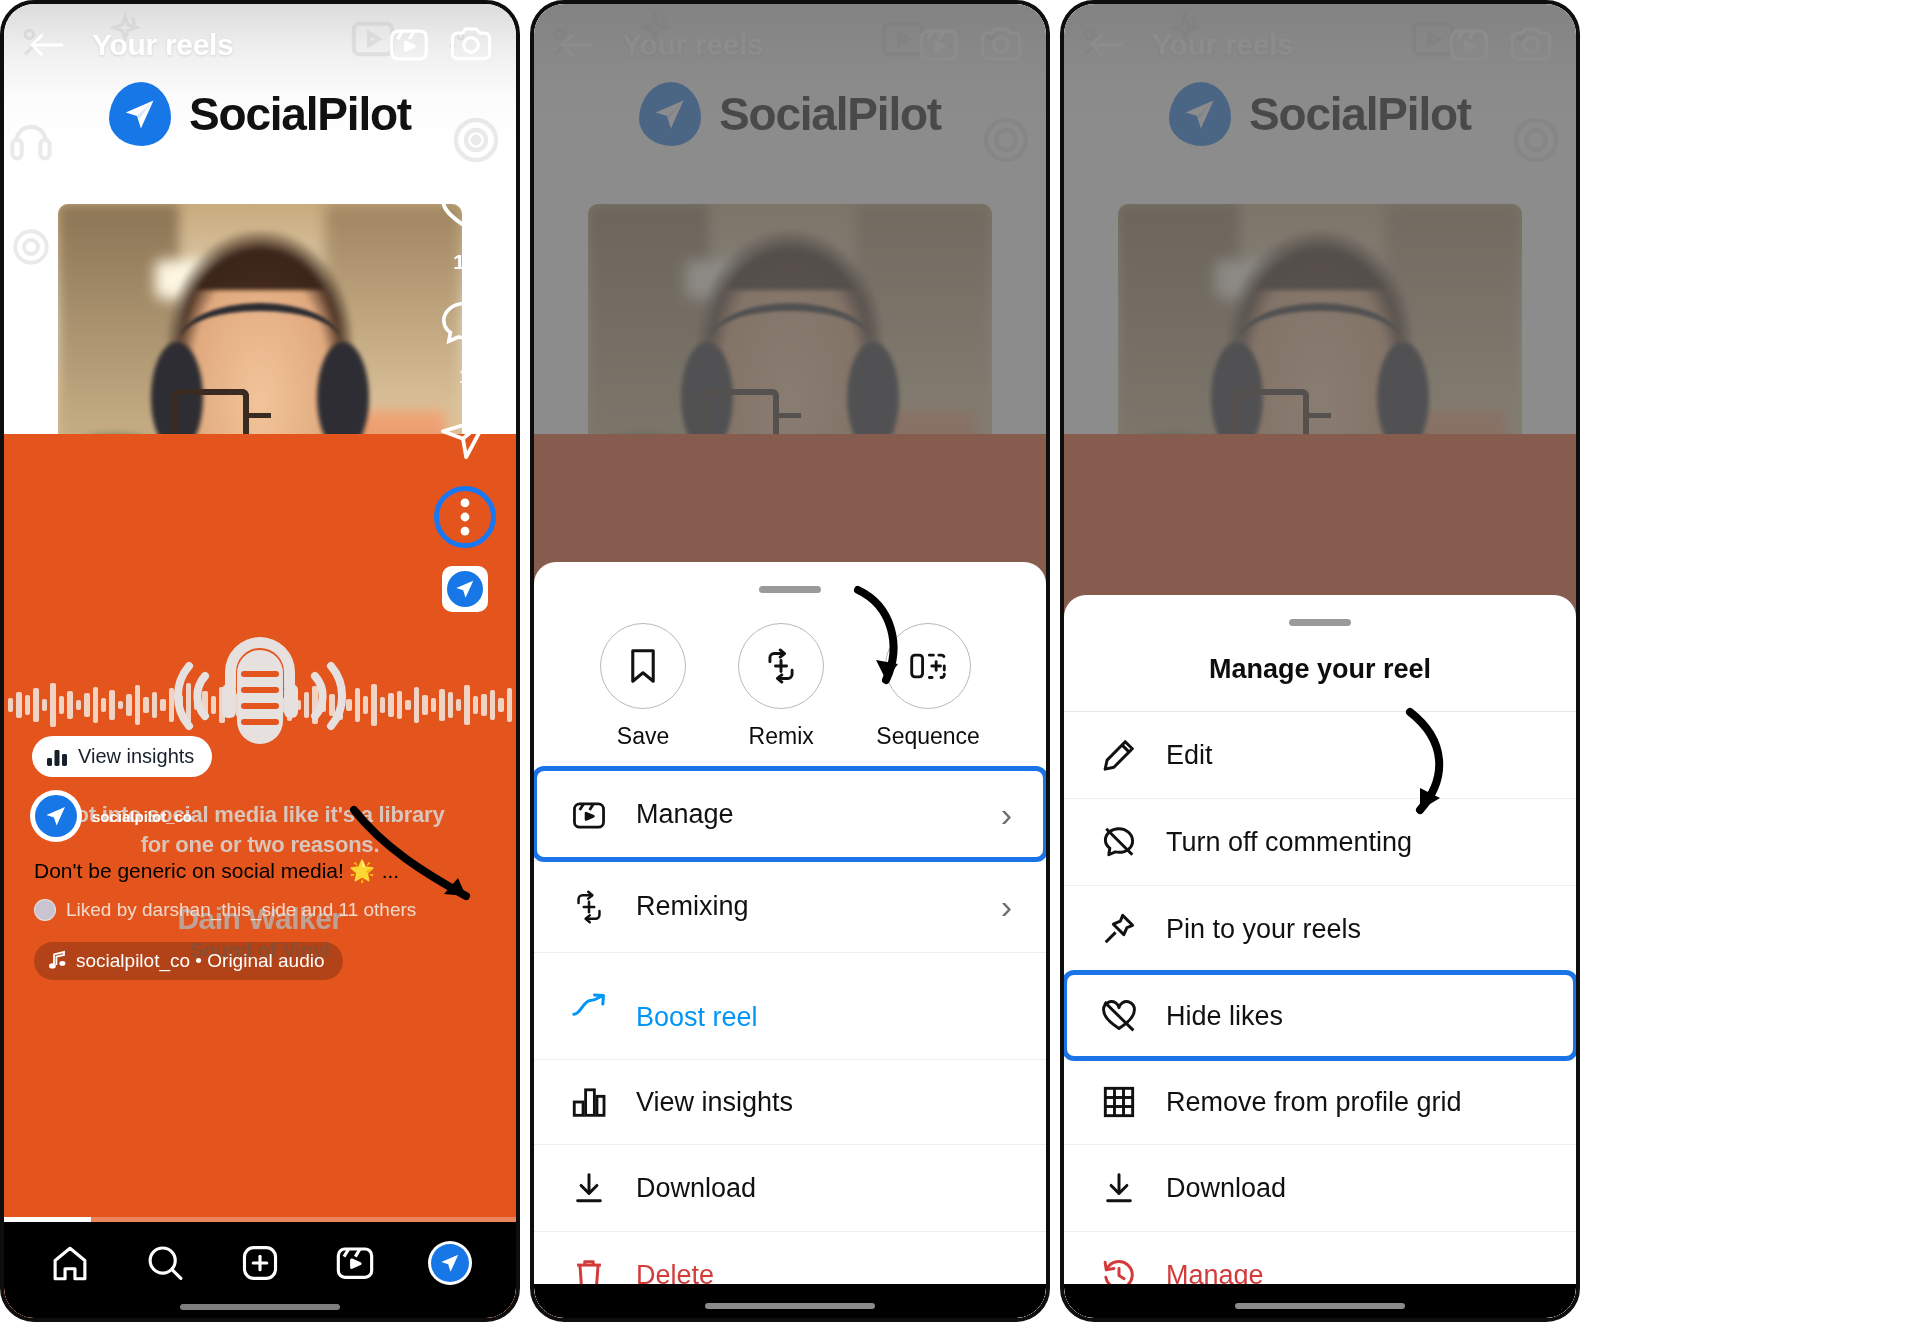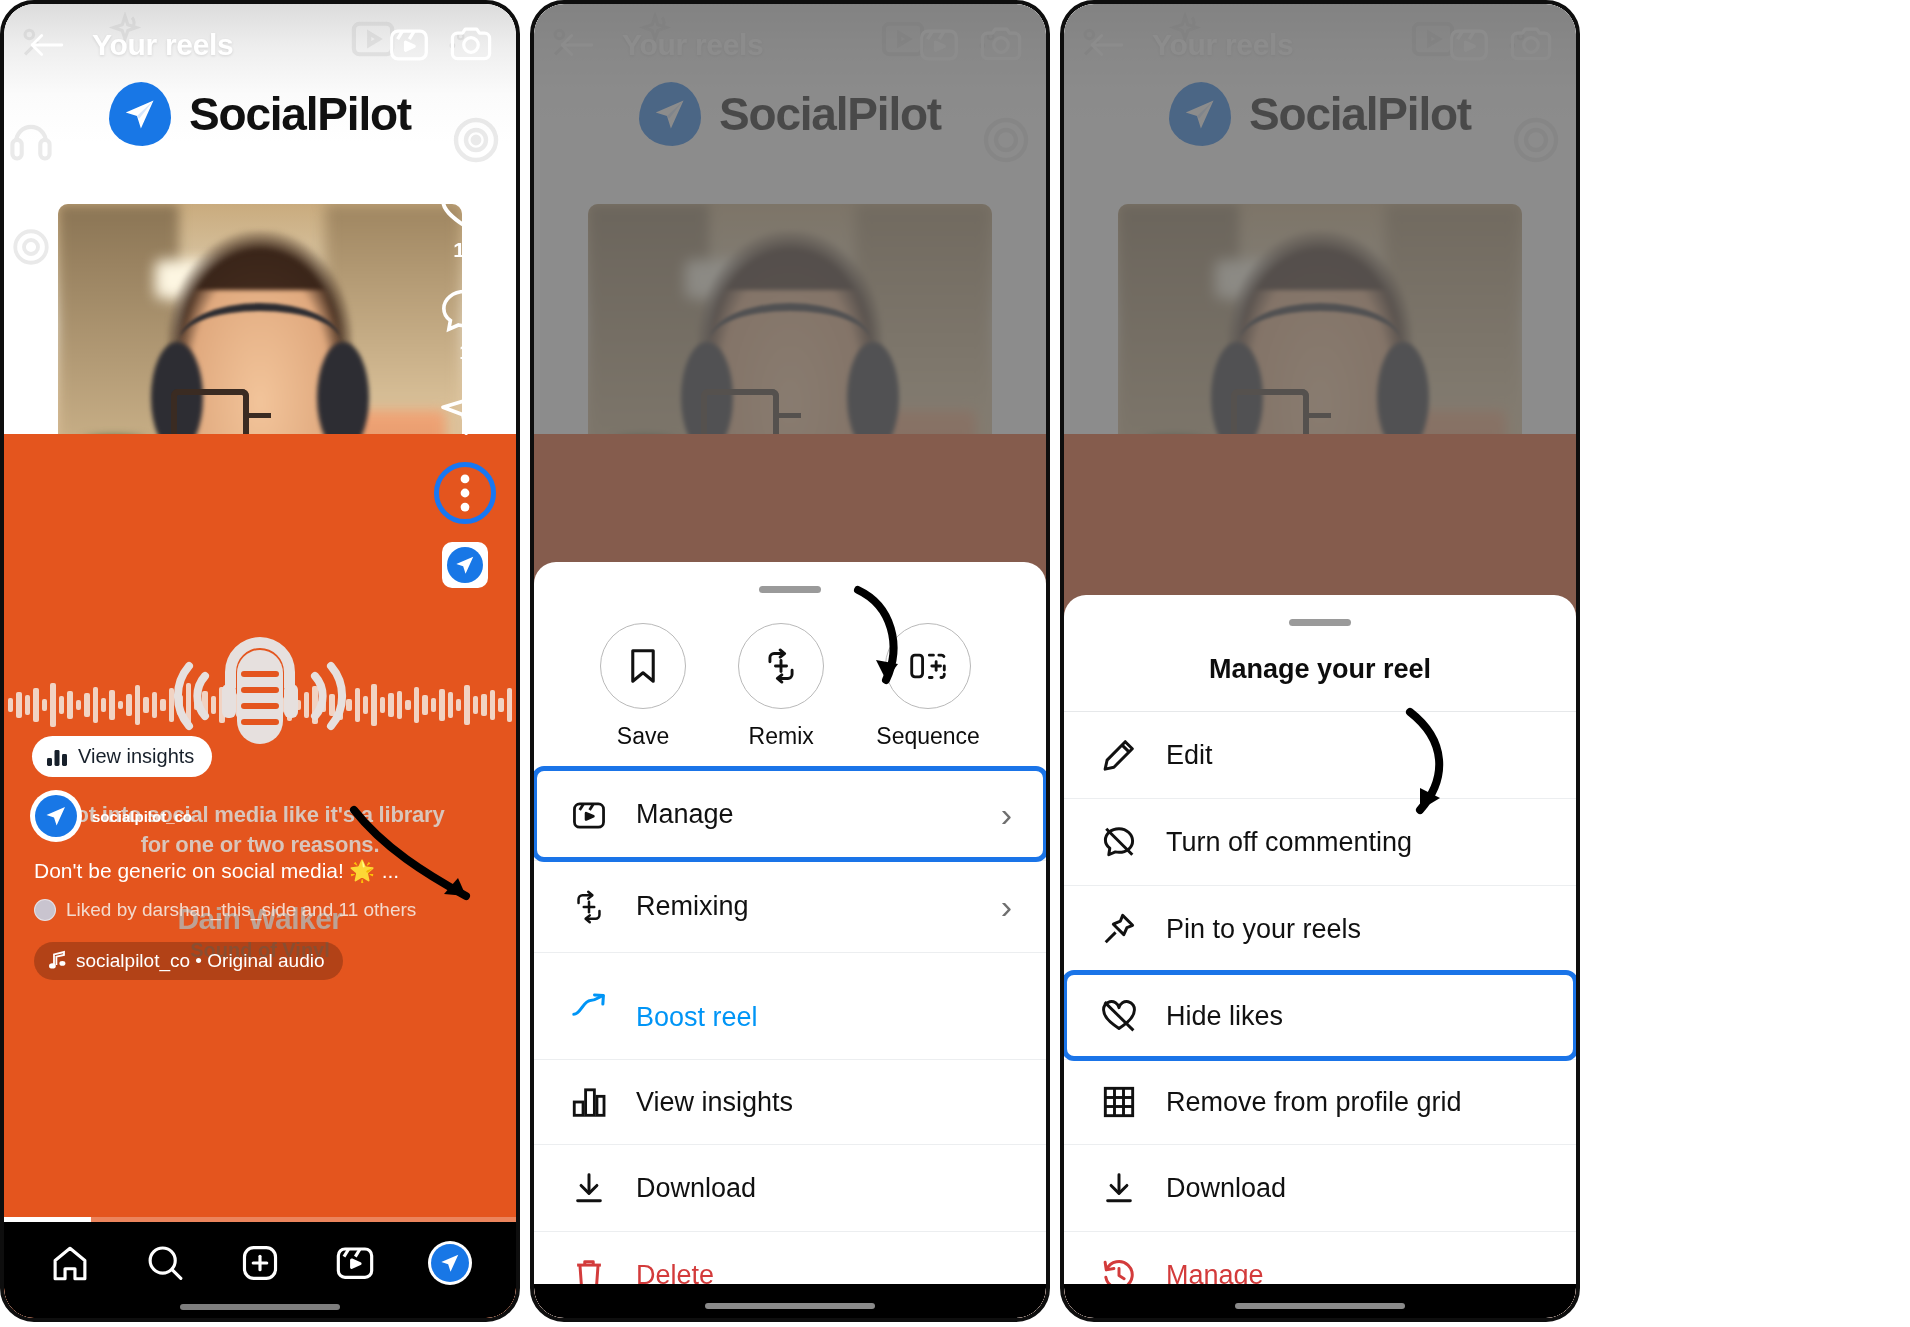--- a/index.html
+++ b/index.html
@@ -103,29 +103,29 @@
   .user-name { font-size: 15px; font-weight: 700; color:#ffffff; }
 
   
   .burn { position:absolute; left: 0; right: 0; text-align:center; color:#d8d2cd; font-weight: 600; font-size: 22px; letter-spacing:-.2px; z-index:2; opacity:.9;}
   .burn.l1 { top: 368px; }
   .burn.l2 { top: 398px; }
   .burn-name { position:absolute; left:0; right:0; text-align:center; top: 468px; font-size: 30px; font-weight: 800; color:#b7b0aa; letter-spacing:-.5px; opacity:.85; z-index:2;}
   .burn-sub { position:absolute; left:0; right:0; text-align:center; top: 505px; font-size: 20px; font-weight:600; color:#9b6b4e; opacity:.7; z-index:2;}
 
   
-  .caption { position:absolute; left: 30px; right: 70px; top: 425px; font-size: 21px; color:#ffffff; font-weight:500; z-index:3;}
+  .caption { position:absolute; left: 30px; right: 70px; top: 425px; font-size: 21px; color:#000000; font-weight:500; z-index:3;}
   .likedby { position:absolute; left: 30px; top: 465px; display:flex; align-items:center; gap: 10px; font-size: 19px; color:#f3dacd; z-index:3;}
   .likedby .tiny-av { width:22px;height:22px;border-radius:50%;background:#c9c4cf; border:1px solid rgba(255,255,255,.5); display:block;}
   .audio-pill { position:absolute; left: 30px; top: 508px; background: rgba(0,0,0,.22); border-radius: 22px; padding: 8px 18px 8px 14px; display:flex; gap:10px; font-size:19px; color:#fff; z-index:3;}
 
   
   .rail { position:absolute; right: 18px; top: 180px; width: 66px; display:flex; flex-direction:column; align-items:center; gap: 0; z-index:5;}
   .rail-item { display:flex; flex-direction:column; align-items:center; color:#fff; }
-  .rail-count { font-size: 21px; font-weight:600; color:#fff; margin-top: 6px;}
+  .rail-count { font-size: 21px; font-weight:600; color:#fff; margin-top: 18px;}
   .rail-gap { height: 24px; }
   .dots-circle { position:relative; width: 62px; height: 62px; display:flex; align-items:center; justify-content:center; }
   .dots-circle .ring { position:absolute; inset:0; border: 5px solid #1877f2; border-radius:50%; }
   .rail-logo { width: 46px; height: 46px; border-radius: 10px; background:#fff; display:flex; align-items:center; justify-content:center;}
   .rail-logo .circ2 { width: 36px; height: 36px; border-radius:50%; background:#1877e6; display:flex;align-items:center;justify-content:center;}
 
   
   .progress { position:absolute; left:0; right:0; bottom: 96px; height: 5px; background: rgba(255,255,255,.28);}
   .progress i { display:block; height:100%; background:#fff; }
 

